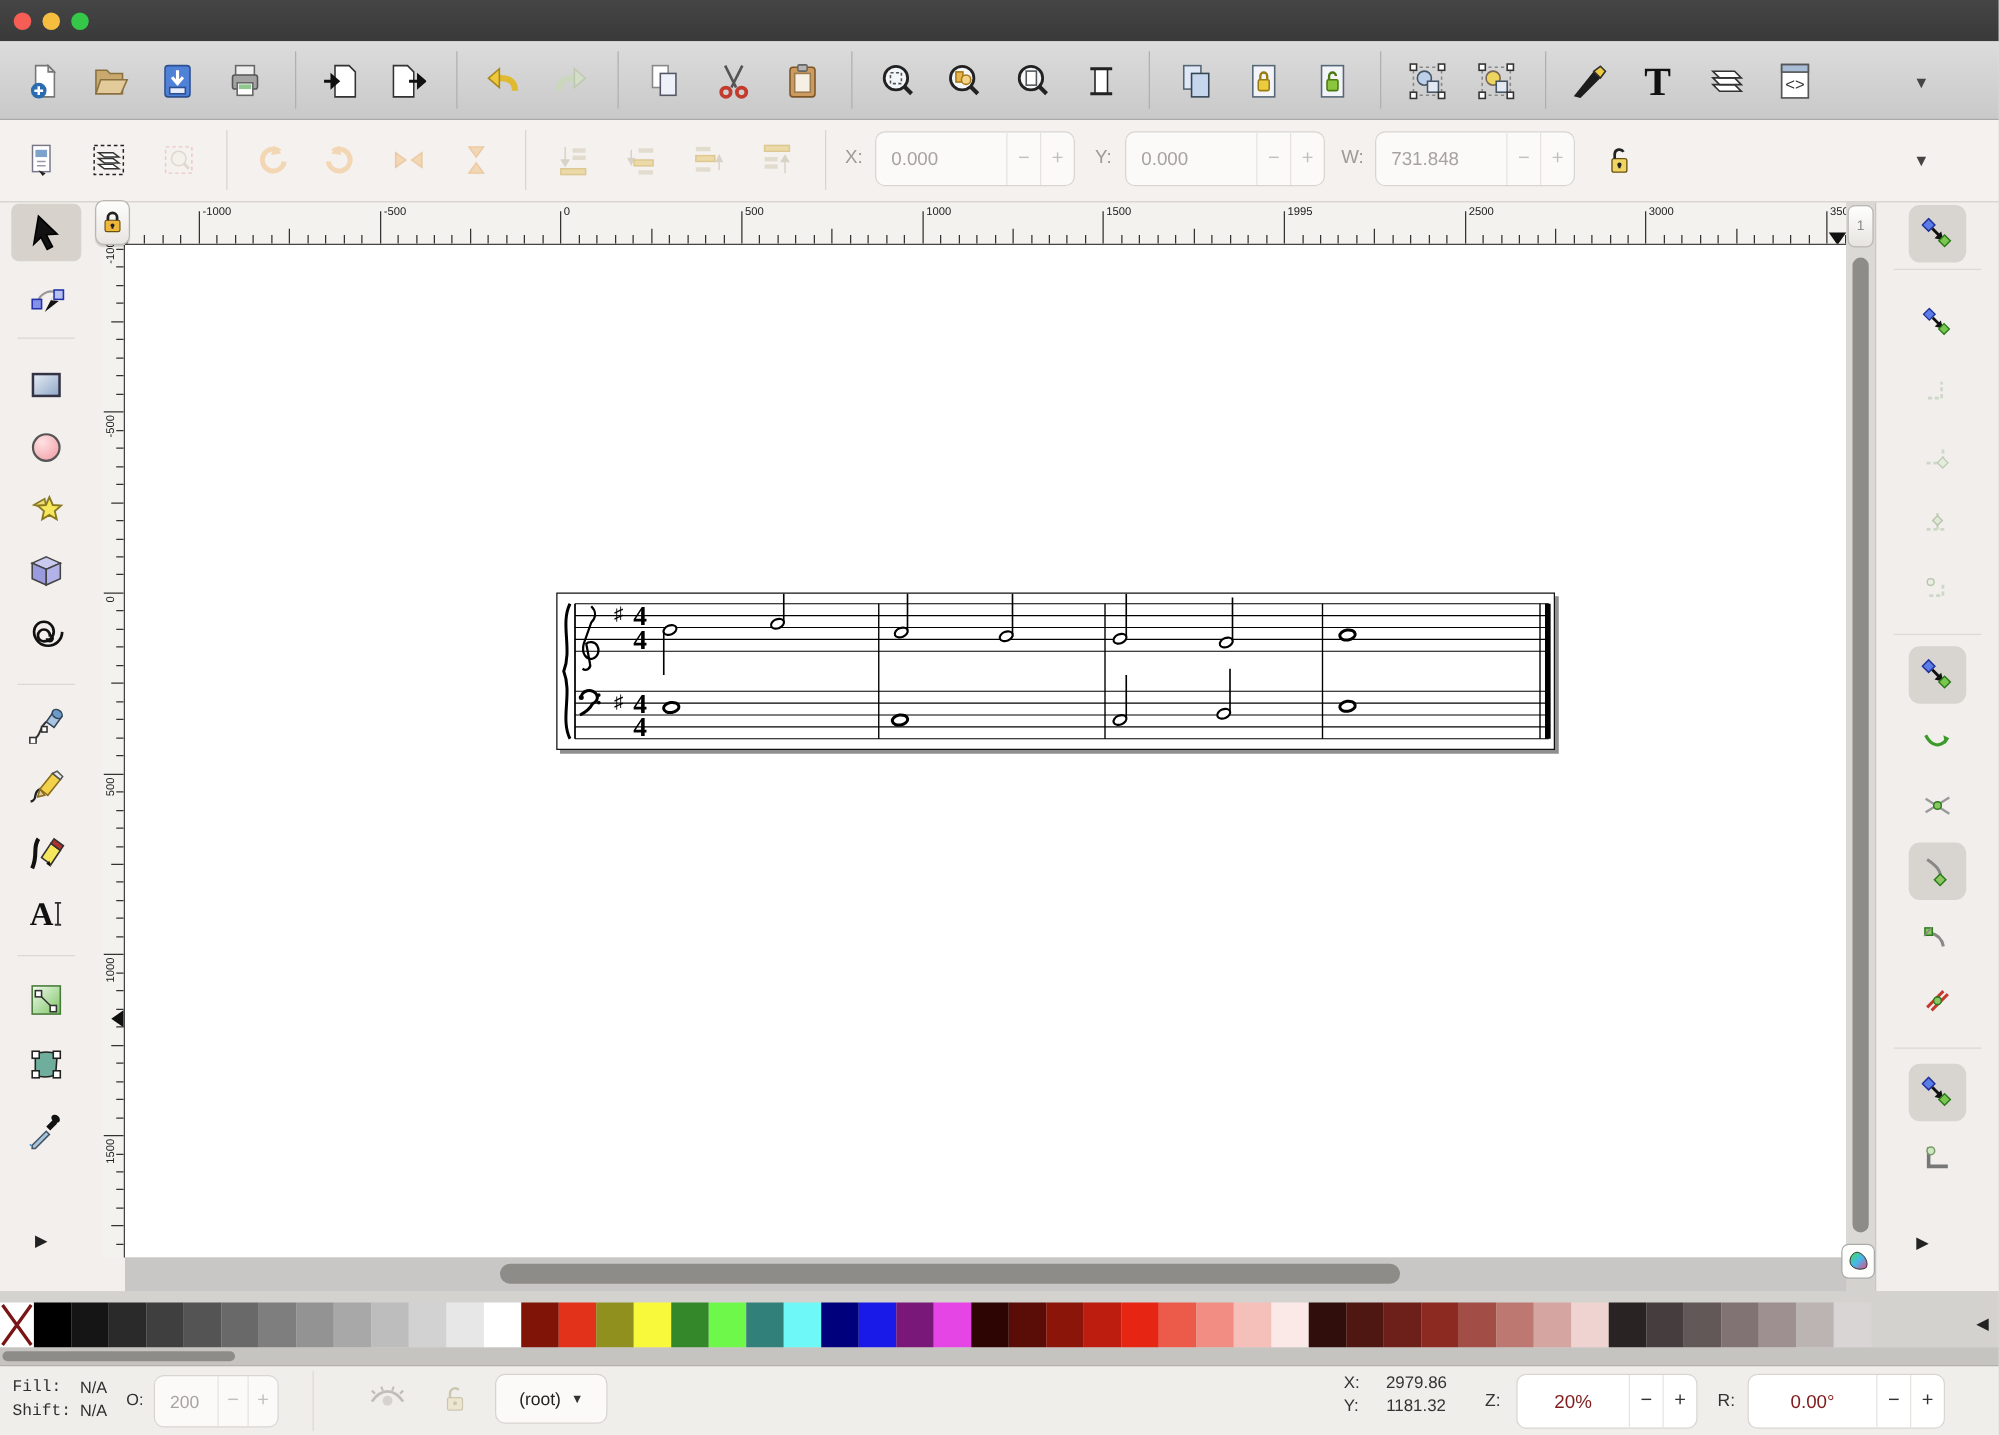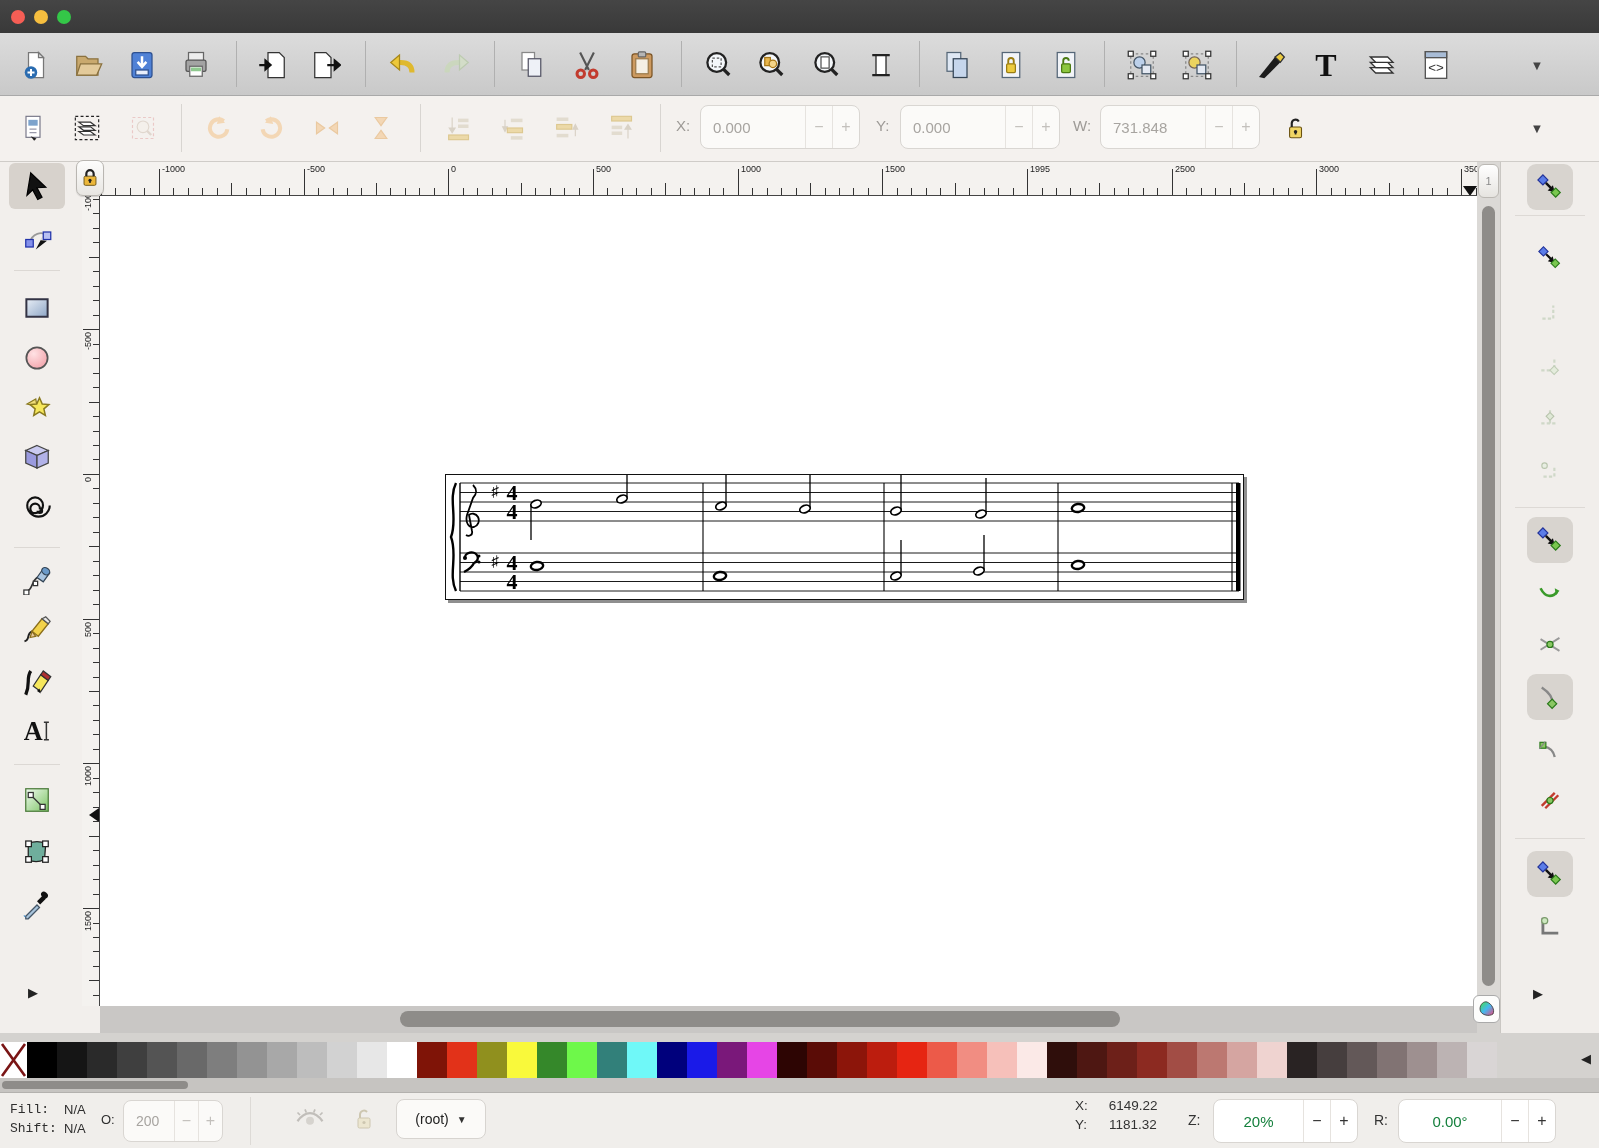--- a/index.html
+++ b/index.html
@@ -21,21 +21,21 @@
   .sep1 { position:absolute; top:8px; width:1px; height:46px; background:#b0b0b0; }
 
   
   .toolbar2 { left:0; top:96px; width:1599px; height:66px; background:#f4f1ee; border-bottom:1px solid #cfccc8; }
   .tb2 { position:absolute; top:12px; width:44px; height:40px; display:flex; align-items:center; justify-content:center; transform:translateX(-50%); }
   .sep2 { position:absolute; top:8px; width:1px; height:48px; background:#d8d5d1; }
   .spin-label { position:absolute; top:21px; font-size:15px; color:#9d9a96; }
   .spin { position:absolute; top:9px; height:44px; background:#fbfaf8; border:1px solid #d9d6d2; border-radius:8px; display:flex; align-items:stretch; }
   .spin-val { flex:1; display:flex; align-items:center; padding-left:12px; font-size:15px; color:#a7a4a0; }
   .spin-btn { width:27px; display:flex; align-items:center; justify-content:center; font-size:16px; color:#c3c0bc; border-left:1px solid #e6e3df; }
-  .spin.dark .spin-val { color:#15803d; justify-content:center; padding-left:0; }
+  .spin.dark .spin-val { color:#7f1d1d; justify-content:center; padding-left:0; }
   .spin.dark .spin-btn { color:#333; }
 
   
   .left-panel { left:0; top:162px; width:100px; height:871px; background:#f2efec; }
   .hruler { left:100px; top:162px; width:1377px; height:34px; background:#f4f2ef; border-bottom:1px solid #444; overflow:hidden; }
   .hruler .lab { position:absolute; top:2px; font-size:9px; color:#222; }
   .vruler { left:82px; top:196px; width:18px; height:810px; background:#f4f2ef; border-right:1px solid #444; overflow:hidden; }
   .vruler .lab { position:absolute; left:1px; font-size:9px; color:#222; white-space:nowrap; transform-origin:0 0; transform:rotate(-90deg) translateX(-100%); }
   .tickh { position:absolute; bottom:0; width:1px; background:#333; }
   .tickv { position:absolute; right:0; height:1px; background:#333; }
@@ -947,21 +947,21 @@
   <span class="abs" style="left:352px; top:13px;"><svg width="24" height="26" viewBox="0 0 24 24" opacity="0.4">
         <rect x="6" y="11" width="12" height="10" rx="1.5" fill="#e8dca8" stroke="#9a8c5a"></rect>
         <path d="M8 11V7.5A4 4 0 0 1 15 5" fill="none" stroke="#9a8c5a" stroke-width="2"></path>
         <circle cx="12" cy="15.5" r="1.6" fill="#9a8c5a"></circle>
       </svg></span>
   <div class="root-btn">
     <span>(root)</span>
     <span style="font-size:10px; color:#333;">▼</span>
   </div>
   <div class="coords">
-    <div><span>X:</span> <span class="cv">6149.22</span></div>
+    <div><span>X:</span> <span class="cv">2979.86</span></div>
     <div style="margin-top:4px;"><span>Y:</span> <span class="cv">1181.32</span></div>
   </div>
   <span class="zr-label" style="left:1188px">Z:</span>
   <div class="spin dark" style="left:1213px; top:6px; width:145px; height:44px; background:#fff;">
     <span class="spin-val">20%</span>
     <span class="spin-btn">−</span>
     <span class="spin-btn">+</span>
   </div>
   <span class="zr-label" style="left:1374px">R:</span>
   <div class="spin dark" style="left:1398px; top:6px; width:158px; height:44px; background:#fff;">

